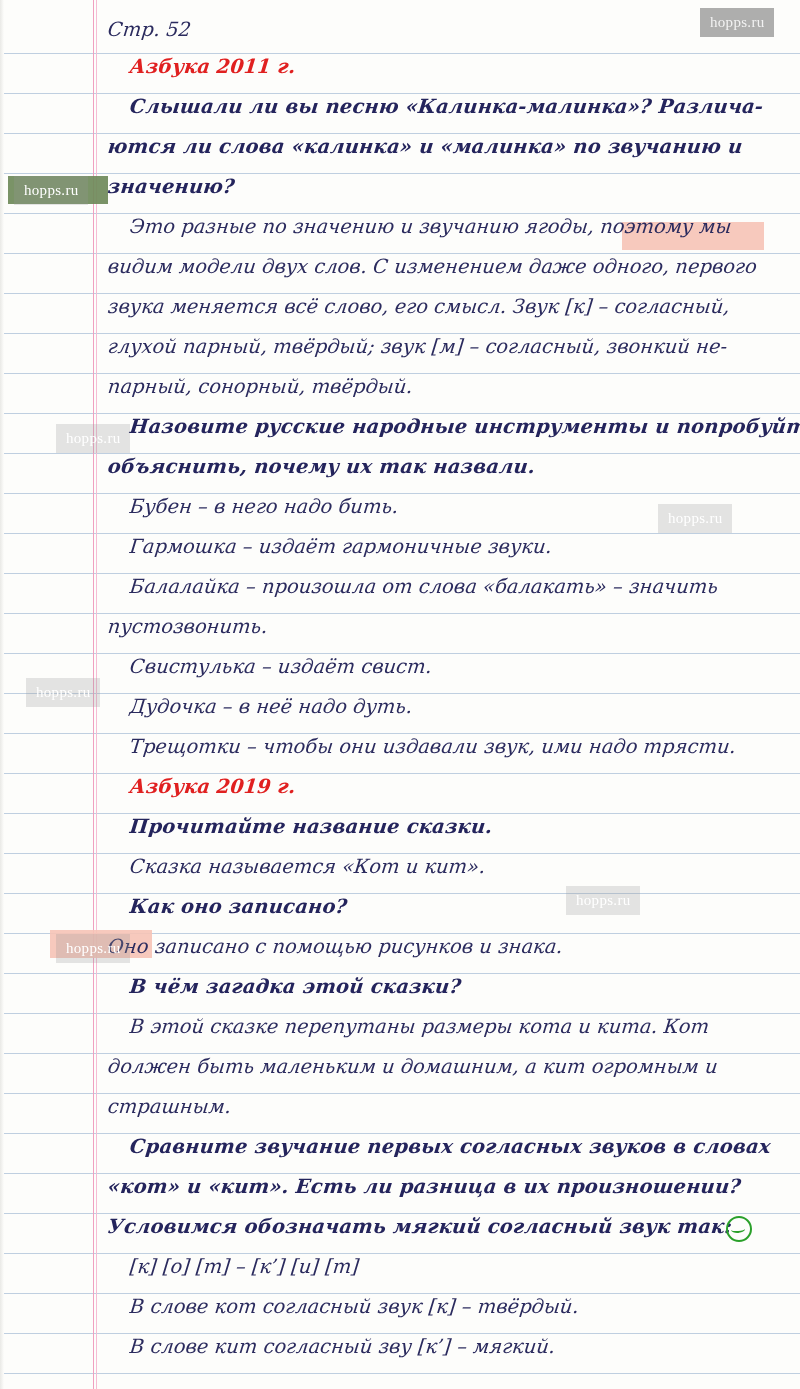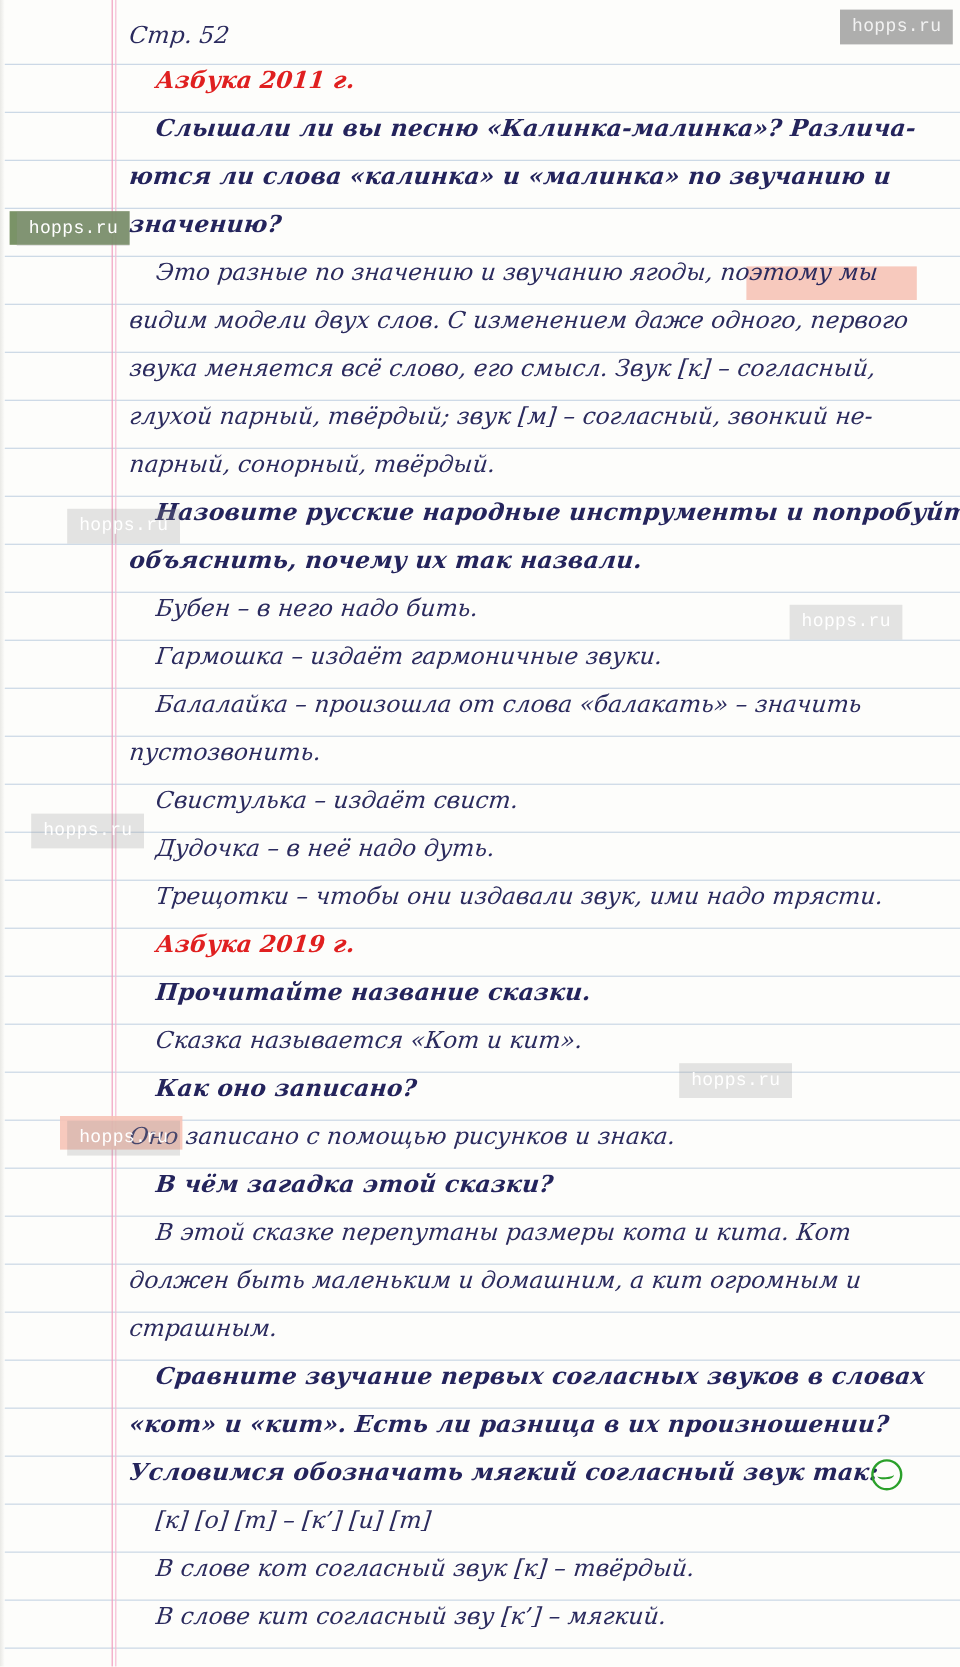--- a/index.html
+++ b/index.html
@@ -111,21 +111,21 @@
     left: 50px;
     top: 930px;
     width: 102px;
     height: 28px;
     background: #f6c3b6;
     opacity: 0.9;
   }
   
   .wm {
     position: absolute;
-    font-family: Liberation Mono, monospace;
+    font-family: Liberation Serif, serif;
     font-size: 15px;
     color: #ffffff;
     background: rgba(120,120,120,0.30);
     padding: 6px 10px;
     letter-spacing: 0.3px;
     pointer-events: none;
   }
   .wm.light {
     color: #ffffff;
     background: rgba(150,150,150,0.25);

